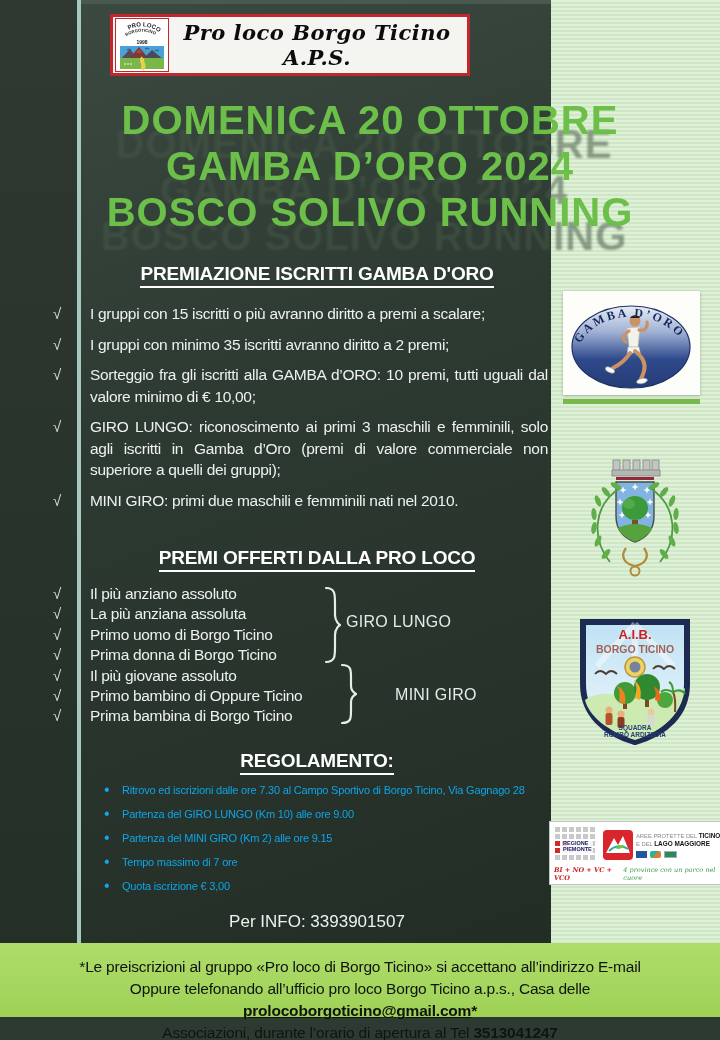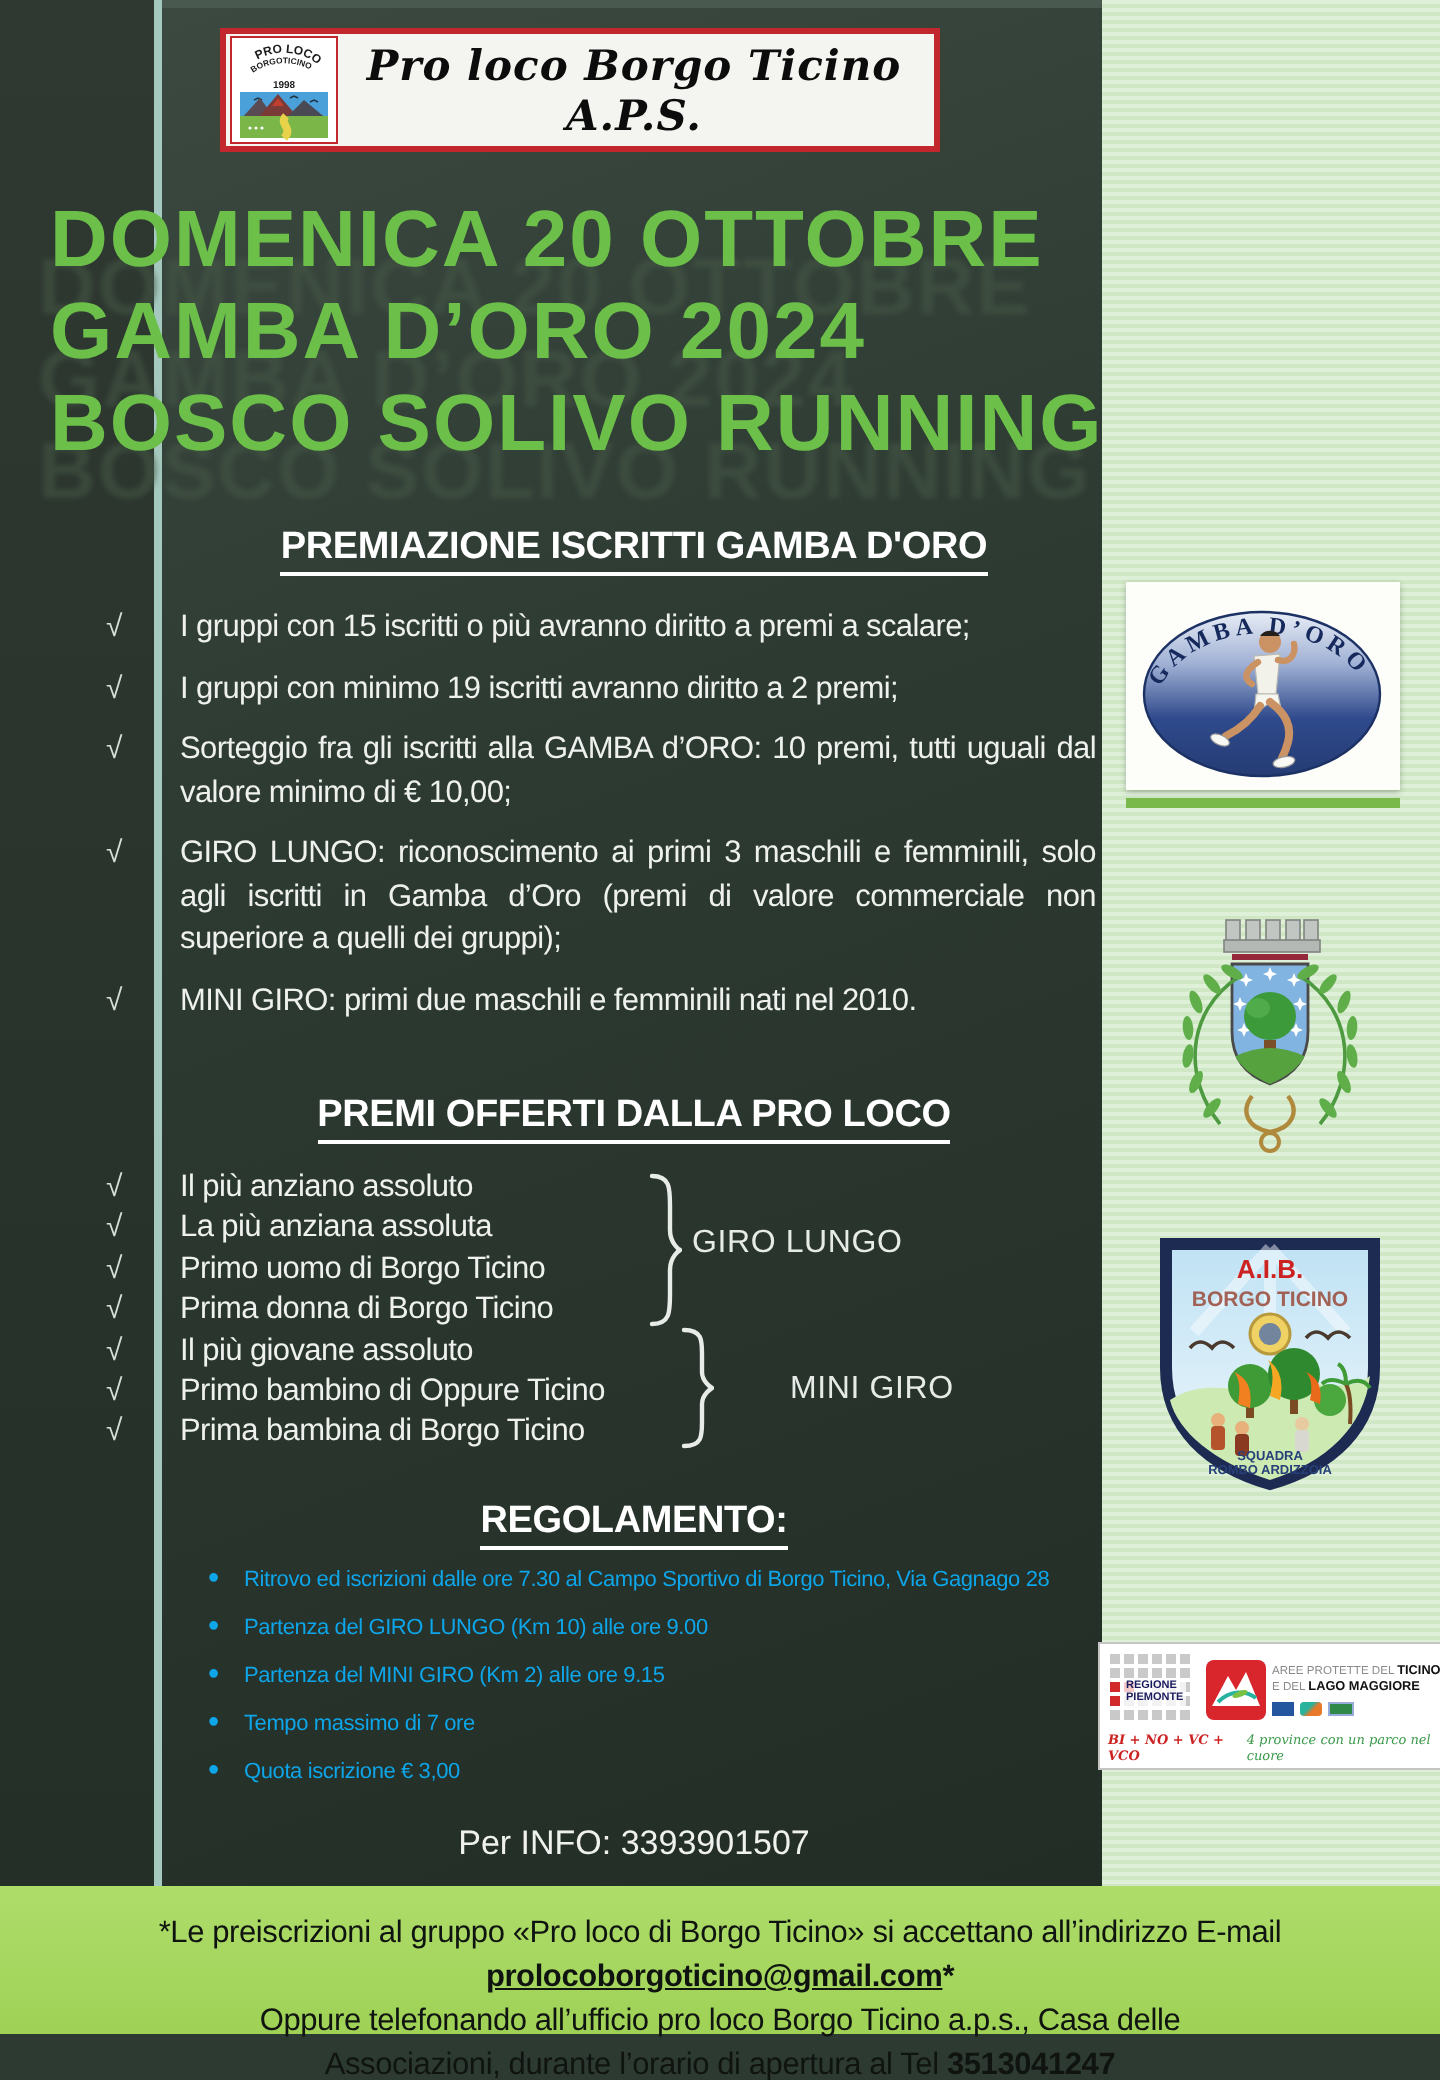--- a/index.html
+++ b/index.html
@@ -14,21 +14,21 @@
         border-top:4px solid #4a5950;}
   .right-stripe{position:absolute;left:551px;top:0;width:169px;height:943px;
         background:repeating-linear-gradient(180deg,#dff0d8 0 2px,#cfe7c5 2px 4px);}
   
   .header-box{position:absolute;left:110px;top:14px;width:360px;height:62px;box-sizing:border-box;
         background:#f4f4f0;border:3px solid #c1272d;display:flex;align-items:center;padding:2px;}
   .header-logo{flex:none;width:54px;height:54px;}
   .org-name{flex:1;text-align:center;font-family:"DejaVu Serif",serif;font-style:italic;
         font-weight:bold;font-size:21px;color:#0c0c0c;letter-spacing:0.5px;}
   
-  .title,.title-ghost{position:absolute;left:25px;top:97px;width:690px;
+  .title,.title-ghost{position:absolute;left:25px;top:97px;width:690px;text-align:center;
         font-weight:bold;font-size:40px;line-height:46px;letter-spacing:1px;}
   .title{color:#6cc04a;}
   .title-ghost{color:rgba(70,88,70,0.55);filter:blur(1.2px);transform:translate(-6px,24px);}
   
   .sec-heading{position:absolute;left:83px;width:468px;text-align:center;color:#fff;
         font-weight:bold;font-size:19px;letter-spacing:-0.2px;}
   .sec-heading span{border-bottom:2px solid #fff;padding-bottom:2px;}
   
   .clist{position:absolute;left:46px;width:502px;}
   .crow{display:flex;align-items:flex-start;}
@@ -132,21 +132,21 @@
   <div class="sec-heading" style="top:263px;">
     <span>PREMIAZIONE ISCRITTI GAMBA D'ORO</span>
   </div>
   <div class="clist clist1" style="top:303px;">
     <div class="crow">
       <span class="check">√</span>
       <span class="ctext">I gruppi con 15 iscritti o più avranno diritto a premi a scalare;</span>
     </div>
     <div class="crow">
       <span class="check">√</span>
-      <span class="ctext">I gruppi con minimo 19 iscritti avranno diritto a 2 premi;</span>
+      <span class="ctext">I gruppi con minimo 35 iscritti avranno diritto a 2 premi;</span>
     </div>
     <div class="crow">
       <span class="check">√</span>
       <span class="ctext">Sorteggio fra gli iscritti alla GAMBA d’ORO: 10 premi, tutti uguali dal valore minimo di € 10,00;</span>
     </div>
     <div class="crow">
       <span class="check">√</span>
       <span class="ctext">GIRO LUNGO: riconoscimento ai primi 3 maschili e femminili, solo agli iscritti in Gamba d’Oro (premi di valore commerciale non superiore a quelli dei gruppi);</span>
     </div>
     <div class="crow">
@@ -390,22 +390,22 @@
       </div>
     </div>
     <div class="banner-bottom">
       <span class="province">BI + NO + VC + VCO</span>
       <span class="slogan">4 province con un parco nel cuore</span>
     </div>
   </div>
 
   <div class="footer">
     <div>*Le preiscrizioni al gruppo «Pro loco di Borgo Ticino» si accettano all’indirizzo E-mail</div>
+    <div>Oppure telefonando all’ufficio pro loco Borgo Ticino a.p.s., Casa delle</div>
     <div>
       <span class="email">prolocoborgoticino@gmail.com</span><span class="bold">*</span>
     </div>
-    <div>Oppure telefonando all’ufficio pro loco Borgo Ticino a.p.s., Casa delle</div>
     <div>
       <span>Associazioni, durante l’orario di apertura al Tel </span><span class="bold">3513041247</span>
     </div>
   </div>
 
 </div>
 
 </body></html>

